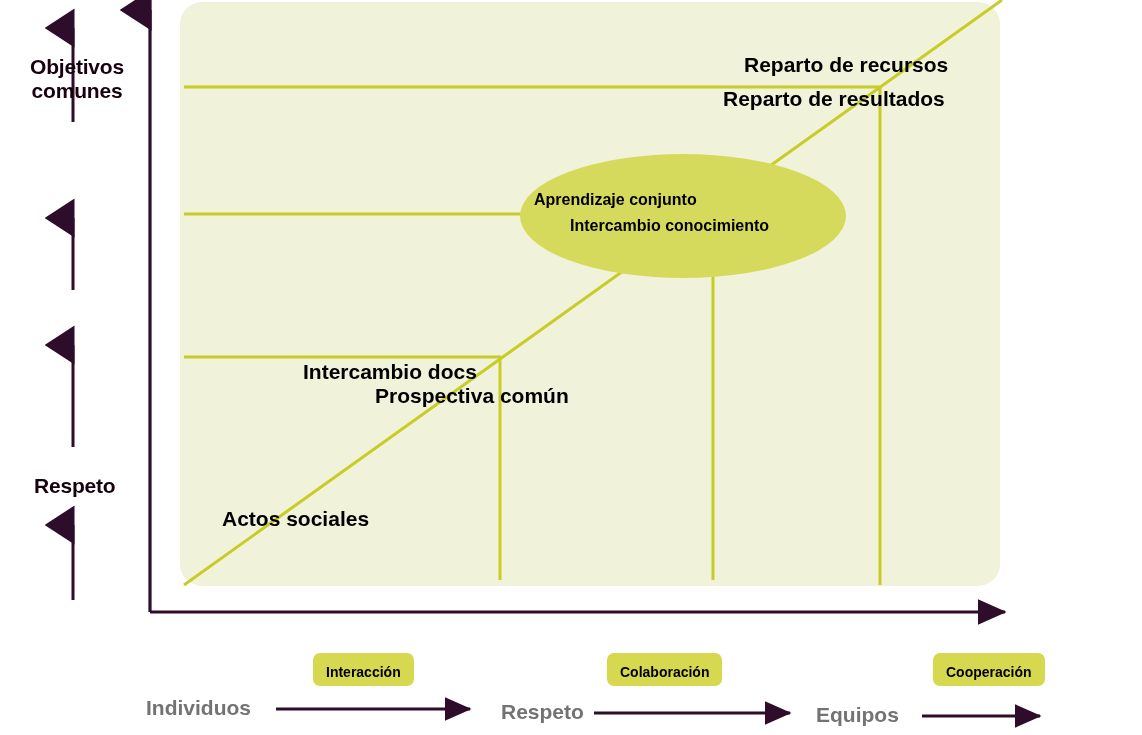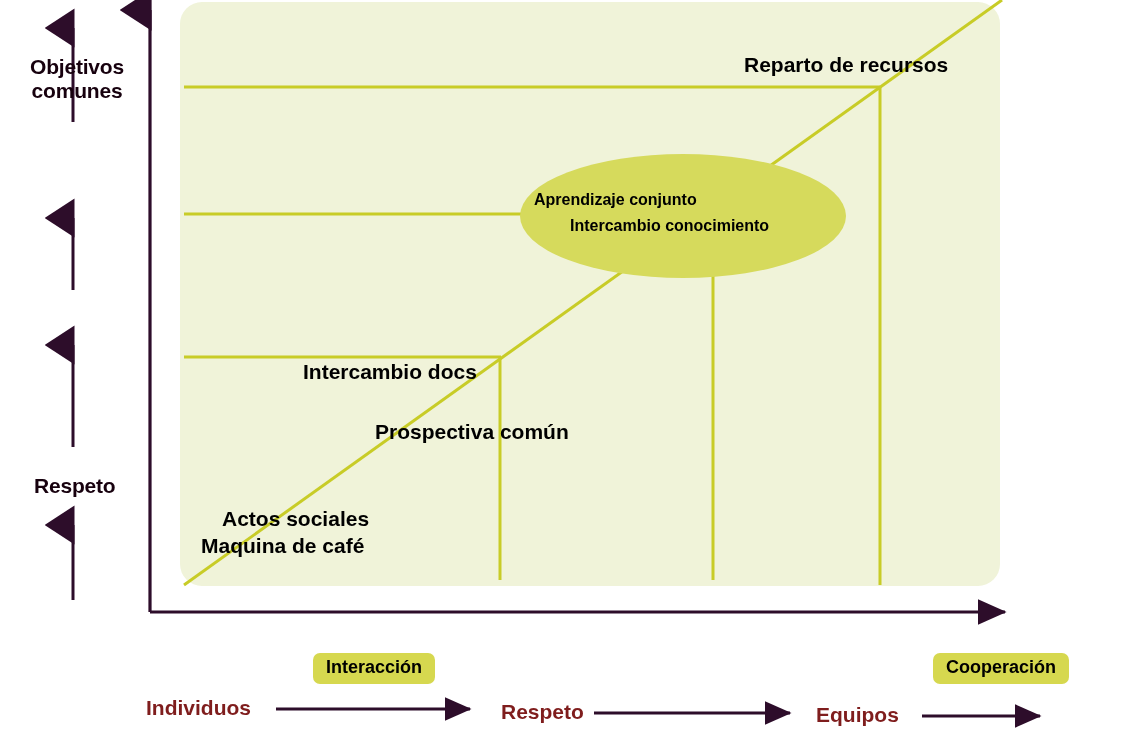--- a/index.html
+++ b/index.html
@@ -47,30 +47,30 @@
   }
   .ellipse-label {
     font-size: 16px;
   }
   .stage-chip {
     position: absolute;
     background: #d6d84f;
     border-radius: 7px;
     color: #000000;
     font-weight: bold;
-    font-size: 18px;
-    padding: 5px 13px 6px 13px;
+    font-size: 14px;
+    padding: 12px 13px 6px 13px;
     white-space: nowrap;
     line-height: 1.1;
   }
   .stage-name {
     position: absolute;
     font-size: 21px;
     font-weight: bold;
-    color: #7f1d1d;
+    color: #737373;
     white-space: nowrap;
   }
 </style>
 </head>
 <body>
 
 <div id="stage">
 
   <svg class="svg-layer" viewBox="0 0 1142 735">
     <defs>
@@ -114,30 +114,31 @@
   </svg>
 
   <div class="lbl axis-label two-line" style="left:22px; top:55px; width:110px;">
     <div>Objetivos</div>
     <div>comunes</div>
   </div>
 
   <div class="lbl axis-label" style="left:34px; top:474px;">Respeto</div>
 
   <div class="lbl node-label" style="left:744px; top:53px;">Reparto de recursos</div>
+  <div class="lbl node-label" style="left:723px; top:87px;">Reparto de resultados</div>
 
   <div class="lbl ellipse-label" style="left:534px; top:191px;">Aprendizaje conjunto</div>
   <div class="lbl ellipse-label" style="left:570px; top:217px;">Intercambio conocimiento</div>
 
   <div class="lbl node-label" style="left:303px; top:360px;">Intercambio docs</div>
-  <div class="lbl node-label" style="left:375px; top:384px;margin-top:36px;">Prospectiva común</div>
+  <div class="lbl node-label" style="left:375px; top:384px;">Prospectiva común</div>
 
   <div class="lbl node-label" style="left:222px; top:507px;">Actos sociales</div>
-  <div class="lbl node-label" style="left:201px; top:534px;">Maquina de café</div>
 
   <div class="stage-chip" style="left:313px; top:653px;">Interacción</div>
+  <div class="stage-chip" style="left:607px; top:653px;">Colaboración</div>
   <div class="stage-chip" style="left:933px; top:653px;">Cooperación</div>
 
   <div class="stage-name" style="left:146px; top:696px;">Individuos</div>
   <div class="stage-name" style="left:501px; top:700px;">Respeto</div>
   <div class="stage-name" style="left:816px; top:703px;">Equipos</div>
 
 </div>
 
 </body></html>

